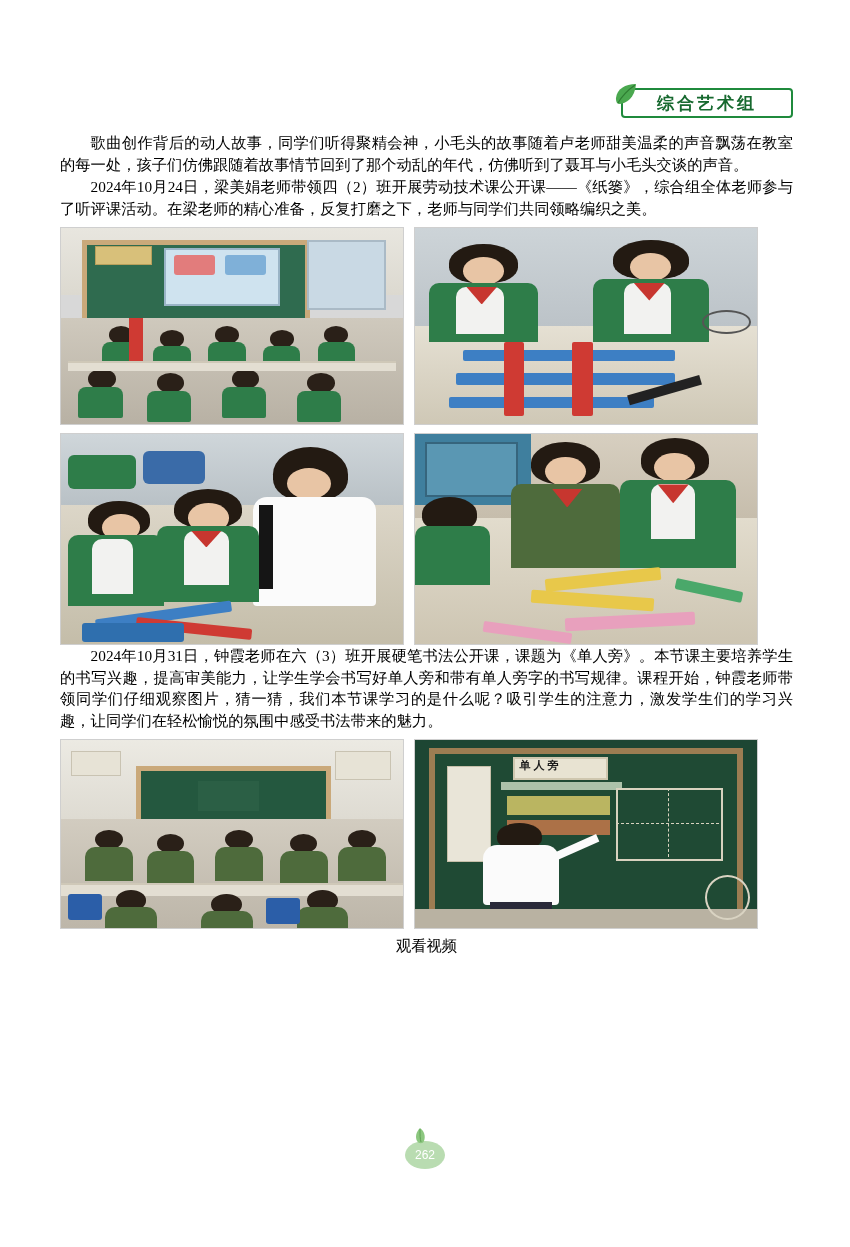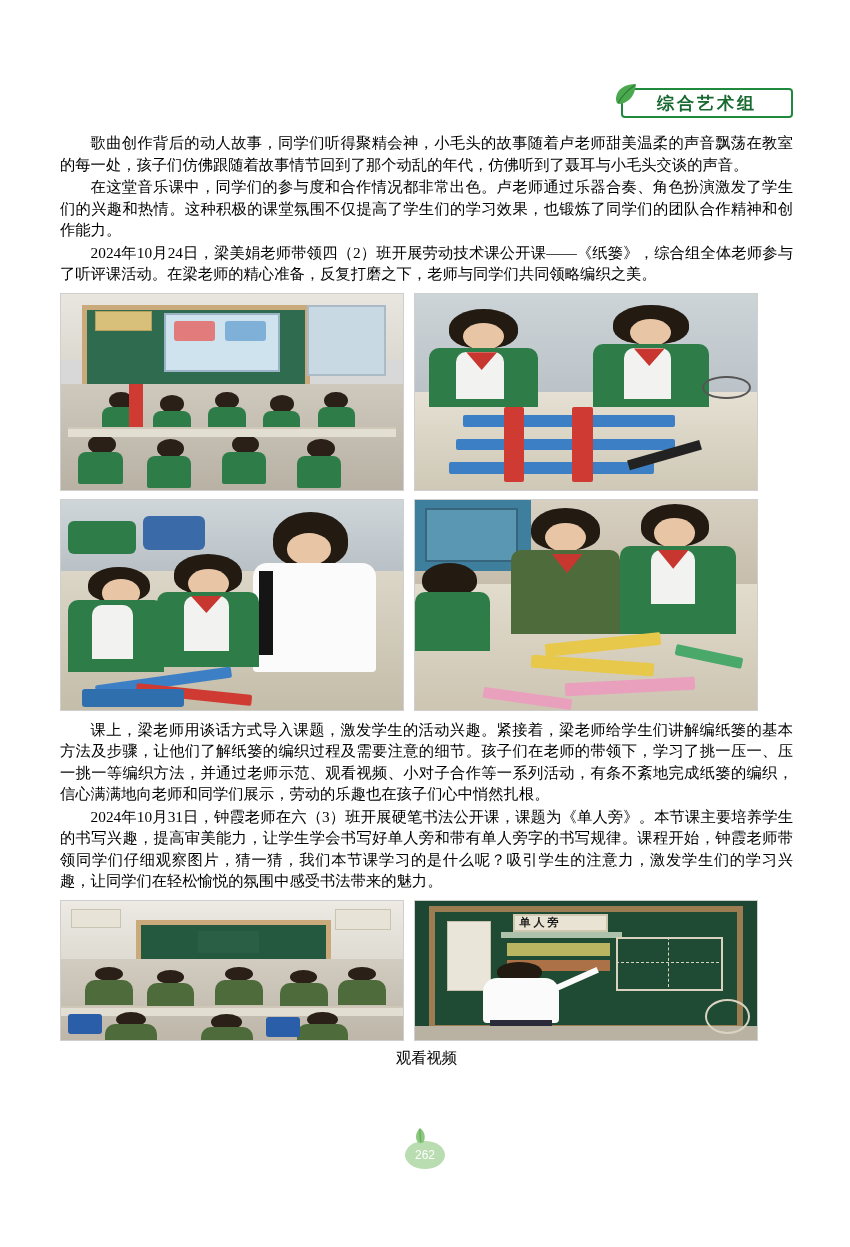--- a/index.html
+++ b/index.html
@@ -75,21 +75,21 @@
   }
   .photo {
     position: relative;
     overflow: hidden;
     background: #d8d8d8;
     border: 1px solid #cfcfcf;
     box-sizing: border-box;
   }
   .row1 .photo { width: 344px; height: 198px; }
   .row2 .photo { width: 344px; height: 212px; }
-  .row3 .photo { width: 344px; height: 141px; }
+  .row3 .photo { width: 344px; height: 190px; }
 
   .caption {
     text-align: center;
     font-size: 15.3px;
     margin-top: 7px;
     font-family: "Liberation Serif", "DejaVu Serif", serif;
   }
 
   
   .footer {
@@ -171,21 +171,20 @@
     <svg class="leaf" viewBox="0 0 26 26">
       <path d="M23 3C12 3 4 8 3 17c-0.3 3 1 6 3 6 7 0 16-6 17-20z" fill="#4aa84f"></path>
       <path d="M22 4C15 9 9 15 5 22" stroke="#2e7d32" stroke-width="1.2" fill="none"></path>
     </svg>
     <span class="badge-text">综合艺术组</span>
   </div>
 
   <div class="content">
 
     <p class="para">歌曲创作背后的动人故事，同学们听得聚精会神，小毛头的故事随着卢老师甜美温柔的声音飘荡在教室的每一处，孩子们仿佛跟随着故事情节回到了那个动乱的年代，仿佛听到了聂耳与小毛头交谈的声音。</p>
-    <p class="para">在这堂音乐课中，同学们的参与度和合作情况都非常出色。卢老师通过乐器合奏、角色扮演激发了学生们的兴趣和热情。这种积极的课堂氛围不仅提高了学生们的学习效果，也锻炼了同学们的团队合作精神和创作能力。</p>
     <p class="para">2024年10月24日，梁美娟老师带领四（2）班开展劳动技术课公开课——《纸篓》，综合组全体老师参与了听评课活动。在梁老师的精心准备，反复打磨之下，老师与同学们共同领略编织之美。</p>
 
     <div class="photo-row row1">
 
       <div class="photo">
         <div class="scene">
           <div class="cls-wall"></div>
           <div class="cls-board" style="left:6%;top:6%;width:64%;height:40%;"></div>
           <div style="position:absolute;left:10%;top:9%;width:16%;height:9%;background:#d8c07a;border:1px solid #b8a05c;"></div>
           <div style="position:absolute;left:30%;top:10%;width:33%;height:28%;background:#cfe3ef;border:2px solid #9ab4c6;"></div>
@@ -301,21 +300,20 @@
           <div class="strip s-yellow" style="left:38%;top:66%;width:34%;height:6%;transform:rotate(-6deg);"></div>
           <div class="strip s-yellow" style="left:34%;top:76%;width:36%;height:6%;transform:rotate(4deg);"></div>
           <div class="strip s-pink" style="left:44%;top:86%;width:38%;height:6%;transform:rotate(-3deg);"></div>
           <div class="strip s-pink" style="left:20%;top:92%;width:26%;height:5%;transform:rotate(8deg);"></div>
           <div class="strip s-green" style="left:76%;top:72%;width:20%;height:5%;transform:rotate(12deg);"></div>
         </div>
       </div>
 
     </div>
 
-    <p class="para" style="margin-top:8px;">课上，梁老师用谈话方式导入课题，激发学生的活动兴趣。紧接着，梁老师给学生们讲解编纸篓的基本方法及步骤，让他们了解纸篓的编织过程及需要注意的细节。孩子们在老师的带领下，学习了挑一压一、压一挑一等编织方法，并通过老师示范、观看视频、小对子合作等一系列活动，有条不紊地完成纸篓的编织，信心满满地向老师和同学们展示，劳动的乐趣也在孩子们心中悄然扎根。</p>
     <p class="para">2024年10月31日，钟霞老师在六（3）班开展硬笔书法公开课，课题为《单人旁》。本节课主要培养学生的书写兴趣，提高审美能力，让学生学会书写好单人旁和带有单人旁字的书写规律。课程开始，钟霞老师带领同学们仔细观察图片，猜一猜，我们本节课学习的是什么呢？吸引学生的注意力，激发学生们的学习兴趣，让同学们在轻松愉悦的氛围中感受书法带来的魅力。</p>
 
     <div class="photo-row row3">
 
       <div class="photo">
         <div class="scene">
           <div class="cls-wall" style="height:42%;background:linear-gradient(#eceae3,#dedbd2);"></div>
           <div class="cls-board dark" style="left:22%;top:14%;width:54%;height:34%;"></div>
           <div style="position:absolute;left:40%;top:22%;width:18%;height:16%;background:#2b5f45;"></div>
           <div style="position:absolute;left:3%;top:6%;width:14%;height:12%;background:#e7e3d6;border:1px solid #c9c3b2;"></div>

